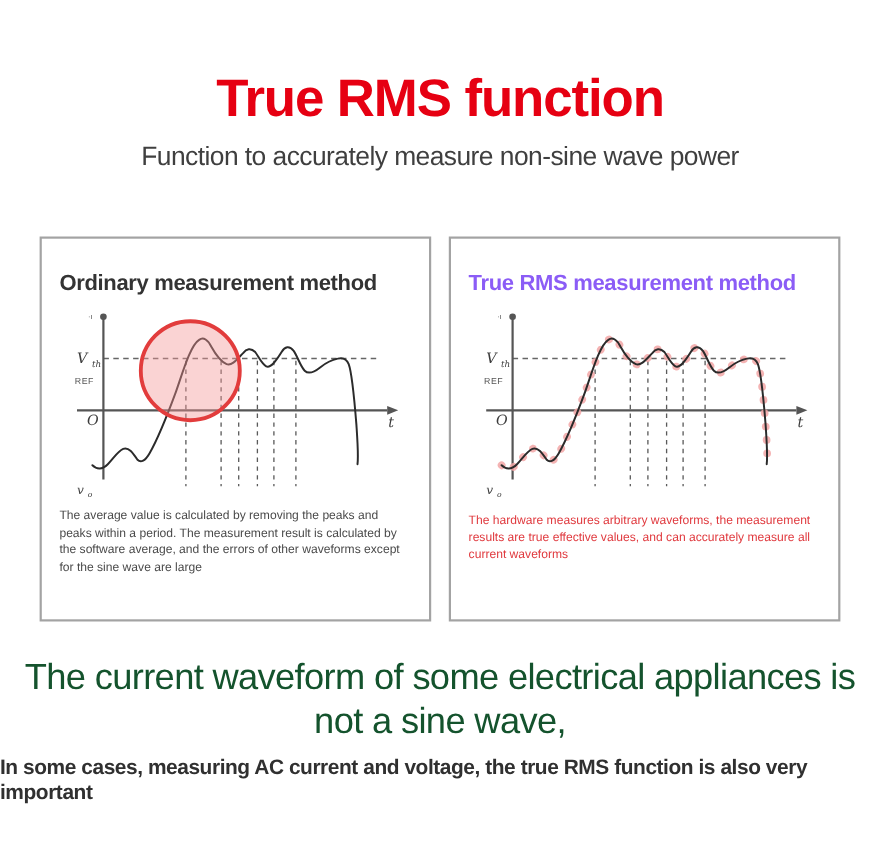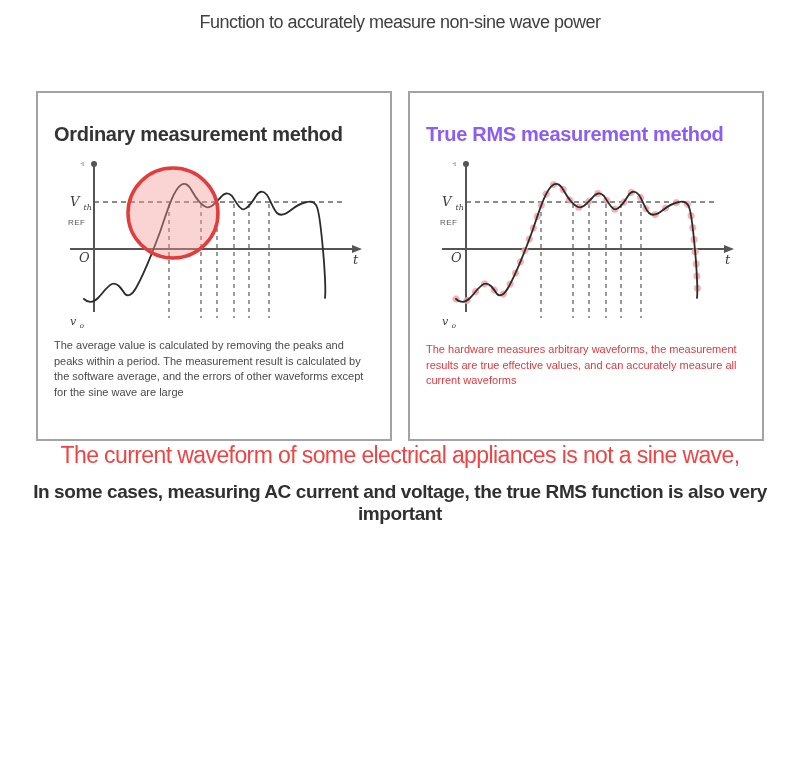--- a/index.html
+++ b/index.html
@@ -7,21 +7,21 @@
     width:800px;height:781px;background:#ffffff;overflow:hidden;
     font-family:"Liberation Sans",sans-serif;
   }
   .page{width:800px;height:781px;position:relative;}
   .main-title{
     margin:0;padding-top:62px;text-align:center;
     font-size:48px;font-weight:bold;color:#e60012;letter-spacing:-1px;
   }
   .subtitle{
     margin-top:12px;text-align:center;
-    font-size:18px;color:#3f3f3f;letter-spacing:-0.5px;
+    font-size:24px;color:#3f3f3f;letter-spacing:-0.5px;
   }
   .panels{
     margin:58px 36px 0 36px;display:flex;gap:16px;
   }
   .panel{
     flex:1;height:350px;box-sizing:border-box;
     border:2px solid #a3a3a3;background:#ffffff;padding:0 16px;
   }
   .panel-heading{
     margin-top:30px;text-align:left;font-size:20px;font-weight:bold;
@@ -29,44 +29,45 @@
   }
   .panel-heading.dark{color:#333333;}
   .panel-heading.red{color:#8b5cf6;}
   .plot{display:block;width:100%;height:178px;margin-top:6px;}
   .panel-desc{
     font-size:11px;line-height:1.42;letter-spacing:0;
   }
   .panel-desc.gray{color:#4a4a4a;margin-top:8px;}
   .panel-desc.red{color:#e0393e;margin-top:12px;}
   .footer-lines{
-    text-align:center;font-size:23px;color:#ef4444;
+    margin-top:30px;text-align:center;font-size:33px;color:#14532d;
     line-height:1.22;letter-spacing:-0.6px;
   }
   .footer-emphasis{
-    margin-top:12px;text-align:center;font-size:19px;font-weight:bold;
+    margin-top:12px;font-size:19px;font-weight:bold;
     color:#303030;letter-spacing:-0.4px;
   }
   
   .axis{stroke:#555555;stroke-width:2;fill:none;}
   .dash-h{stroke:#666666;stroke-width:1.4;stroke-dasharray:5 4;fill:none;}
   .dash-v{stroke:#5a5a5a;stroke-width:1.2;stroke-dasharray:4 4;fill:none;}
   .curve{stroke:#2b2b2b;stroke-width:1.8;fill:none;stroke-linecap:round;}
   .dots{stroke:#f2a6a6;stroke-opacity:0.85;stroke-width:7;fill:none;
         stroke-linecap:round;stroke-dasharray:0.1 12;}
   .hl-circle{fill:rgba(243,150,150,0.42);stroke:#e23c3c;stroke-width:3.5;}
   .axis-label{font-family:"DejaVu Serif",serif;font-style:italic;fill:#3c3c3c;}
   .axis-label-small{font-family:"Liberation Sans",sans-serif;fill:#555555;}
   .arrow{fill:#555555;stroke:none;}
 </style>
 </head>
 <body>
 
 <div class="page">
 
+  <h1 class="main-title">True RMS function</h1>
   <div class="subtitle">Function to accurately measure non-sine wave power</div>
 
   <div class="panels">
 
     <div class="panel">
       <div class="panel-heading dark">Ordinary measurement method</div>
 
       <svg class="plot" viewBox="0 0 320 178">
 
         <g>

